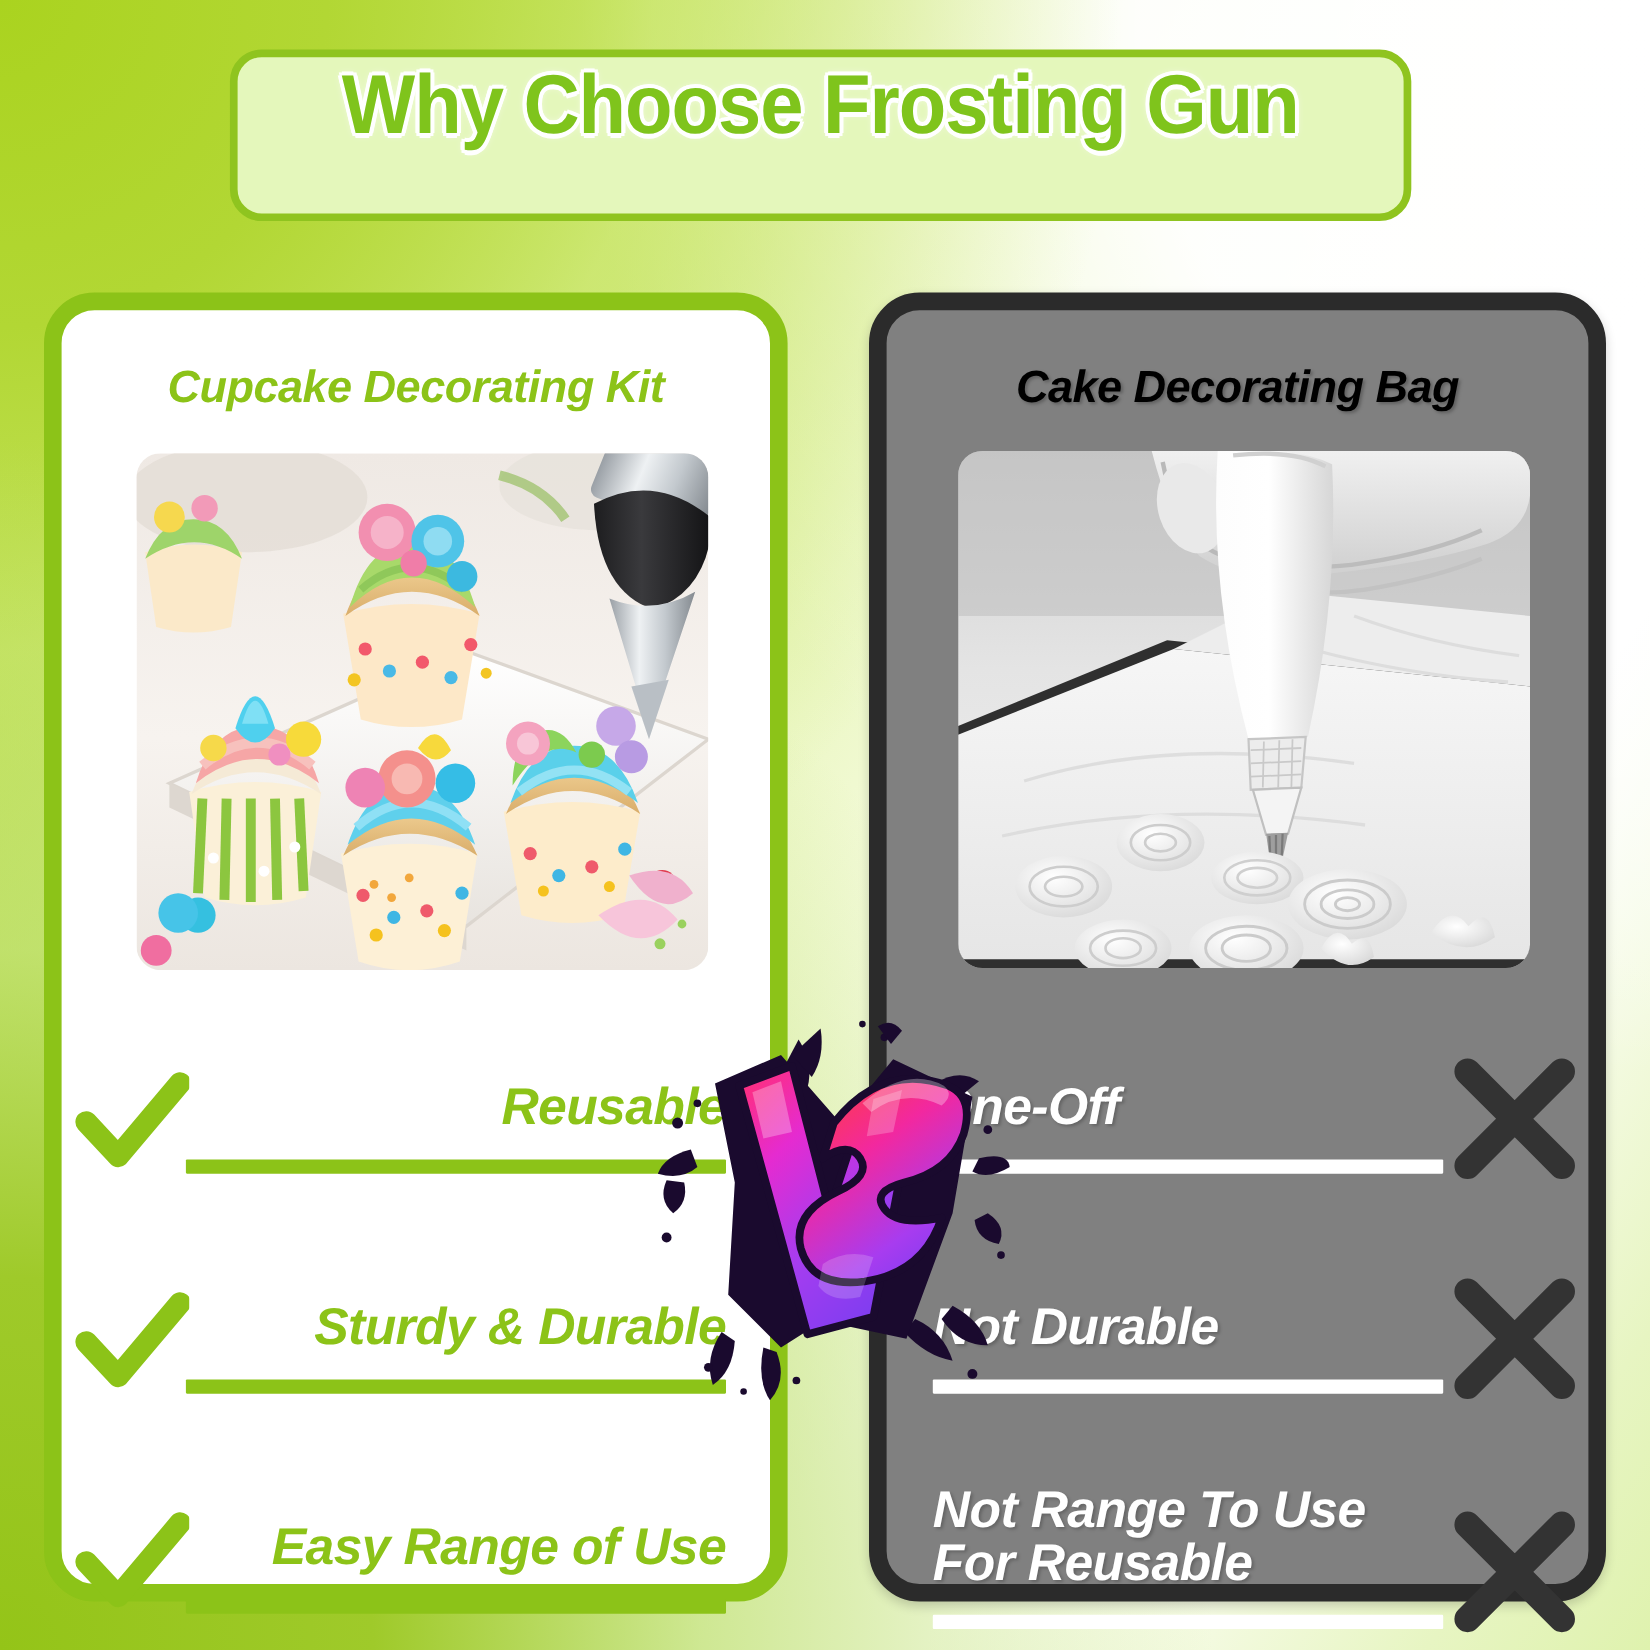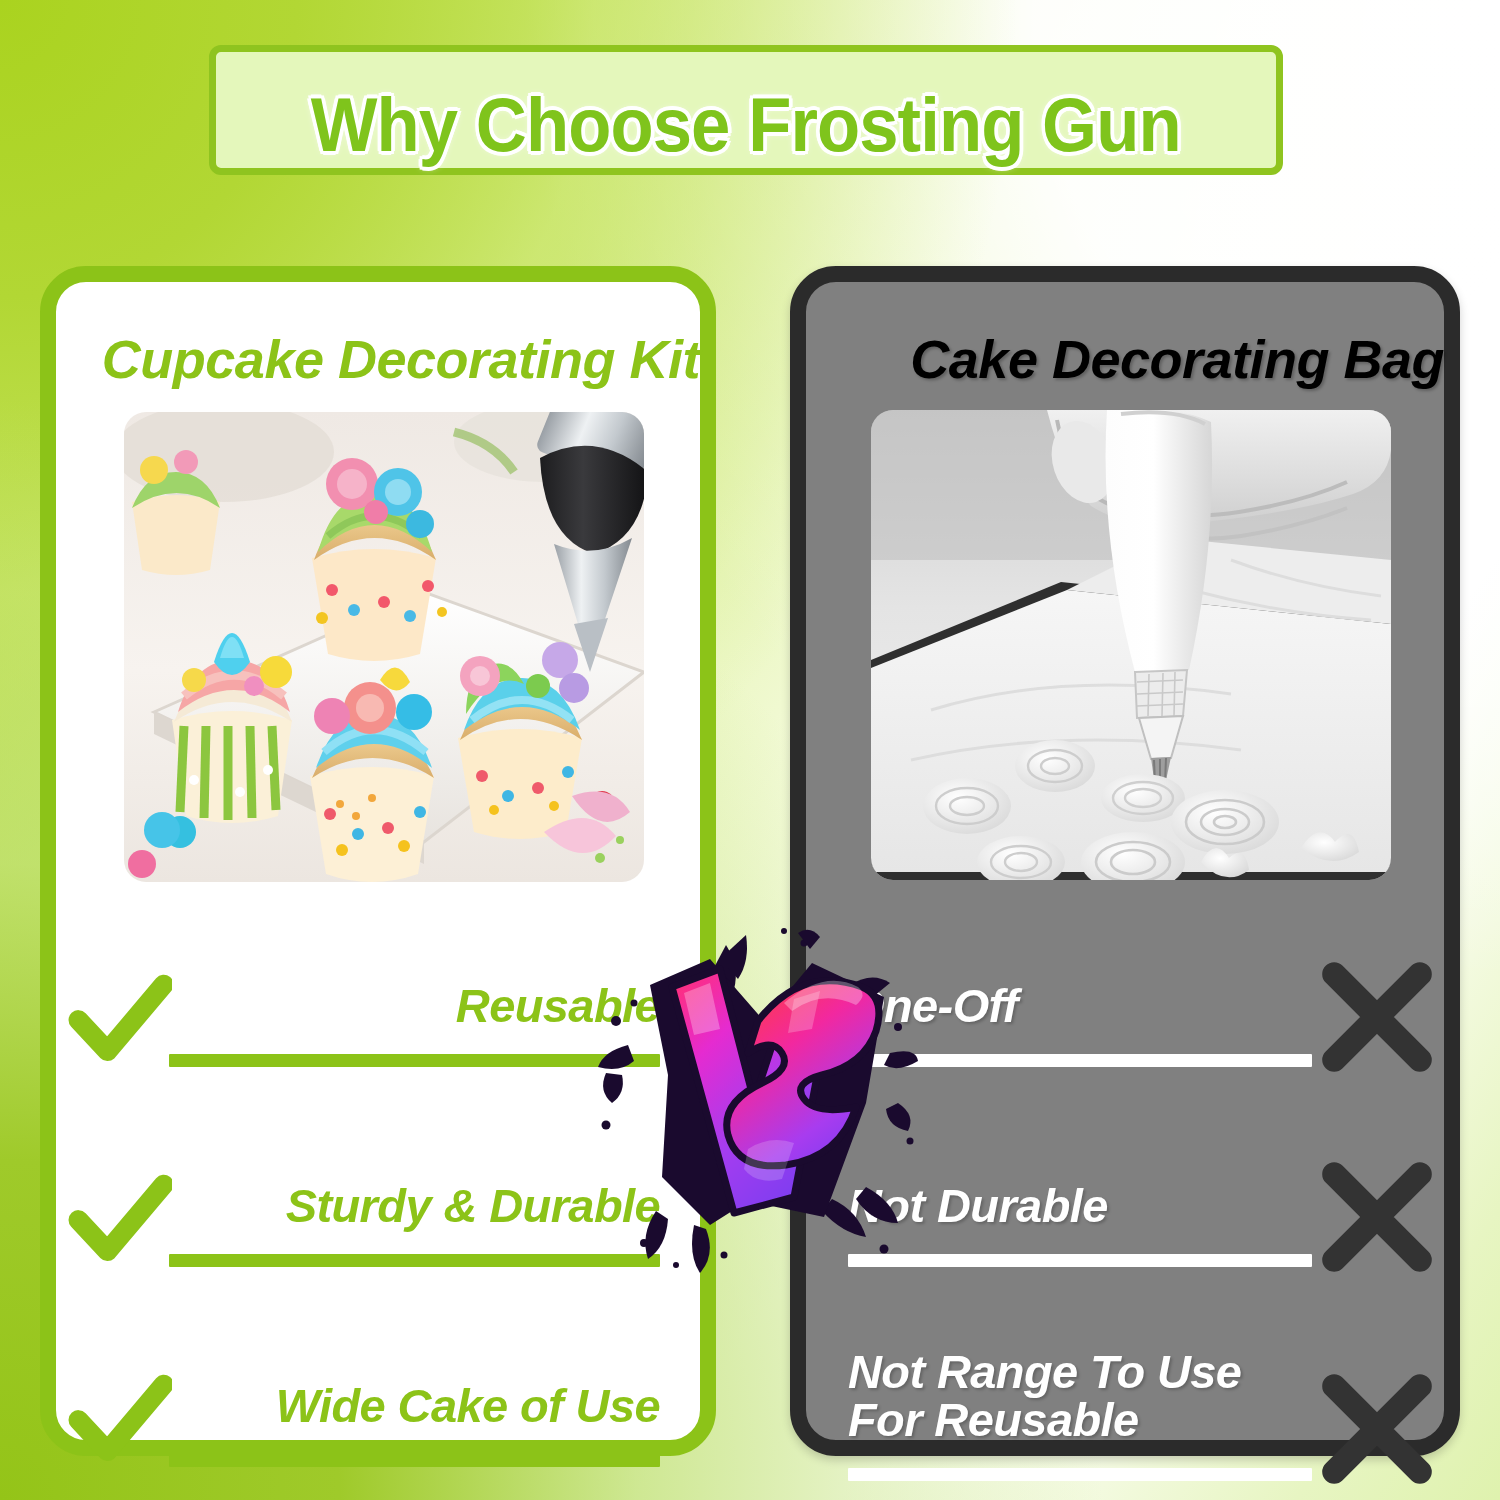--- a/index.html
+++ b/index.html
@@ -28,26 +28,26 @@
     content:"";position:absolute;inset:0;
     background:
       radial-gradient(circle at 0% 100%, #94c418 0%, #9fca2a 16%, rgba(190,224,110,0.75) 30%, rgba(255,255,255,0) 52%),
       radial-gradient(circle at 0% 0%,  #aad31f 0%, #b2d734 14%, rgba(205,232,115,0.65) 28%, rgba(255,255,255,0) 48%),
       radial-gradient(circle at 100% 0%, #ffffff 0%, rgba(255,255,255,0.95) 22%, rgba(255,255,255,0) 46%);
     pointer-events:none;
   }
 
   
   .banner{
-    position:absolute;left:209px;top:45px;width:1074px;height:130px;
+    position:absolute;left:209px;top:45px;width:1074px;height:156px;
     box-sizing:border-box;
     background:#e4f7bb;
     border:7px solid #8fc41f;
-    border-radius:12px;
-    display:flex;align-items:flex-end;justify-content:center;
+    border-radius:29px;
+    display:flex;align-items:flex-start;justify-content:center;
     z-index:6;
   }
   .banner-text{
     font-size:76px;font-weight:bold;color:#7fc41c;
     letter-spacing:-1px;
     font-family:"Liberation Sans", sans-serif;
     text-shadow:
       -3px -3px 0 #ffffff, 3px -3px 0 #ffffff, -3px 3px 0 #ffffff, 3px 3px 0 #ffffff,
       0 -4px 0 #ffffff, 0 4px 0 #ffffff, -4px 0 0 #ffffff, 4px 0 0 #ffffff,
       0 0 9px rgba(255,255,255,0.95);
@@ -65,22 +65,22 @@
     background:#ffffff;
     border:16px solid #8cc318;
   }
   .card-right{
     left:790px;width:670px;
     background:#808080;
     border:16px solid #2b2b2b;
     box-shadow:0 4px 10px rgba(0,0,0,0.18);
   }
   .card-title{
-    position:absolute;left:0;right:0;top:46px;text-align:right;
-    font-size:54px;font-weight:bold;font-style:italic;
+    position:absolute;left:0;right:0;top:46px;text-align:center;
+    font-size:41px;font-weight:bold;font-style:italic;
     white-space:nowrap;
   }
   .card-left .card-title{color:#8cc318;letter-spacing:-0.5px;}
   .card-right .card-title{color:#000000;letter-spacing:-0.5px;
     text-shadow:2px 2px 3px rgba(0,0,0,0.25);}
 
   
   .photo{
     position:absolute;border-radius:22px;overflow:hidden;
   }
@@ -328,21 +328,21 @@
           <path d="M10 50 L38 80 L92 16" fill="none" stroke="#8cc318" stroke-width="19" stroke-linecap="round" stroke-linejoin="round"></path>
         </svg>
         <div class="row-label">Reusable</div>
         <div class="rule"></div>
       </div>
 
       <div class="row" style="top:400px;">
         <svg class="mark" viewBox="0 0 100 100" aria-hidden="true">
           <path d="M10 50 L38 80 L92 16" fill="none" stroke="#8cc318" stroke-width="19" stroke-linecap="round" stroke-linejoin="round"></path>
         </svg>
-        <div class="row-label">Wide Cake of Use</div>
+        <div class="row-label">Easy Range of Use</div>
         <div class="rule"></div>
       </div>
     </div>
   </div>
 
   <div class="card card-right">
     <div class="card-title">Cake Decorating Bag</div>
 
     <div class="photo photo-right">
       <svg viewBox="0 0 520 470" preserveAspectRatio="xMidYMid slice" aria-hidden="true">

